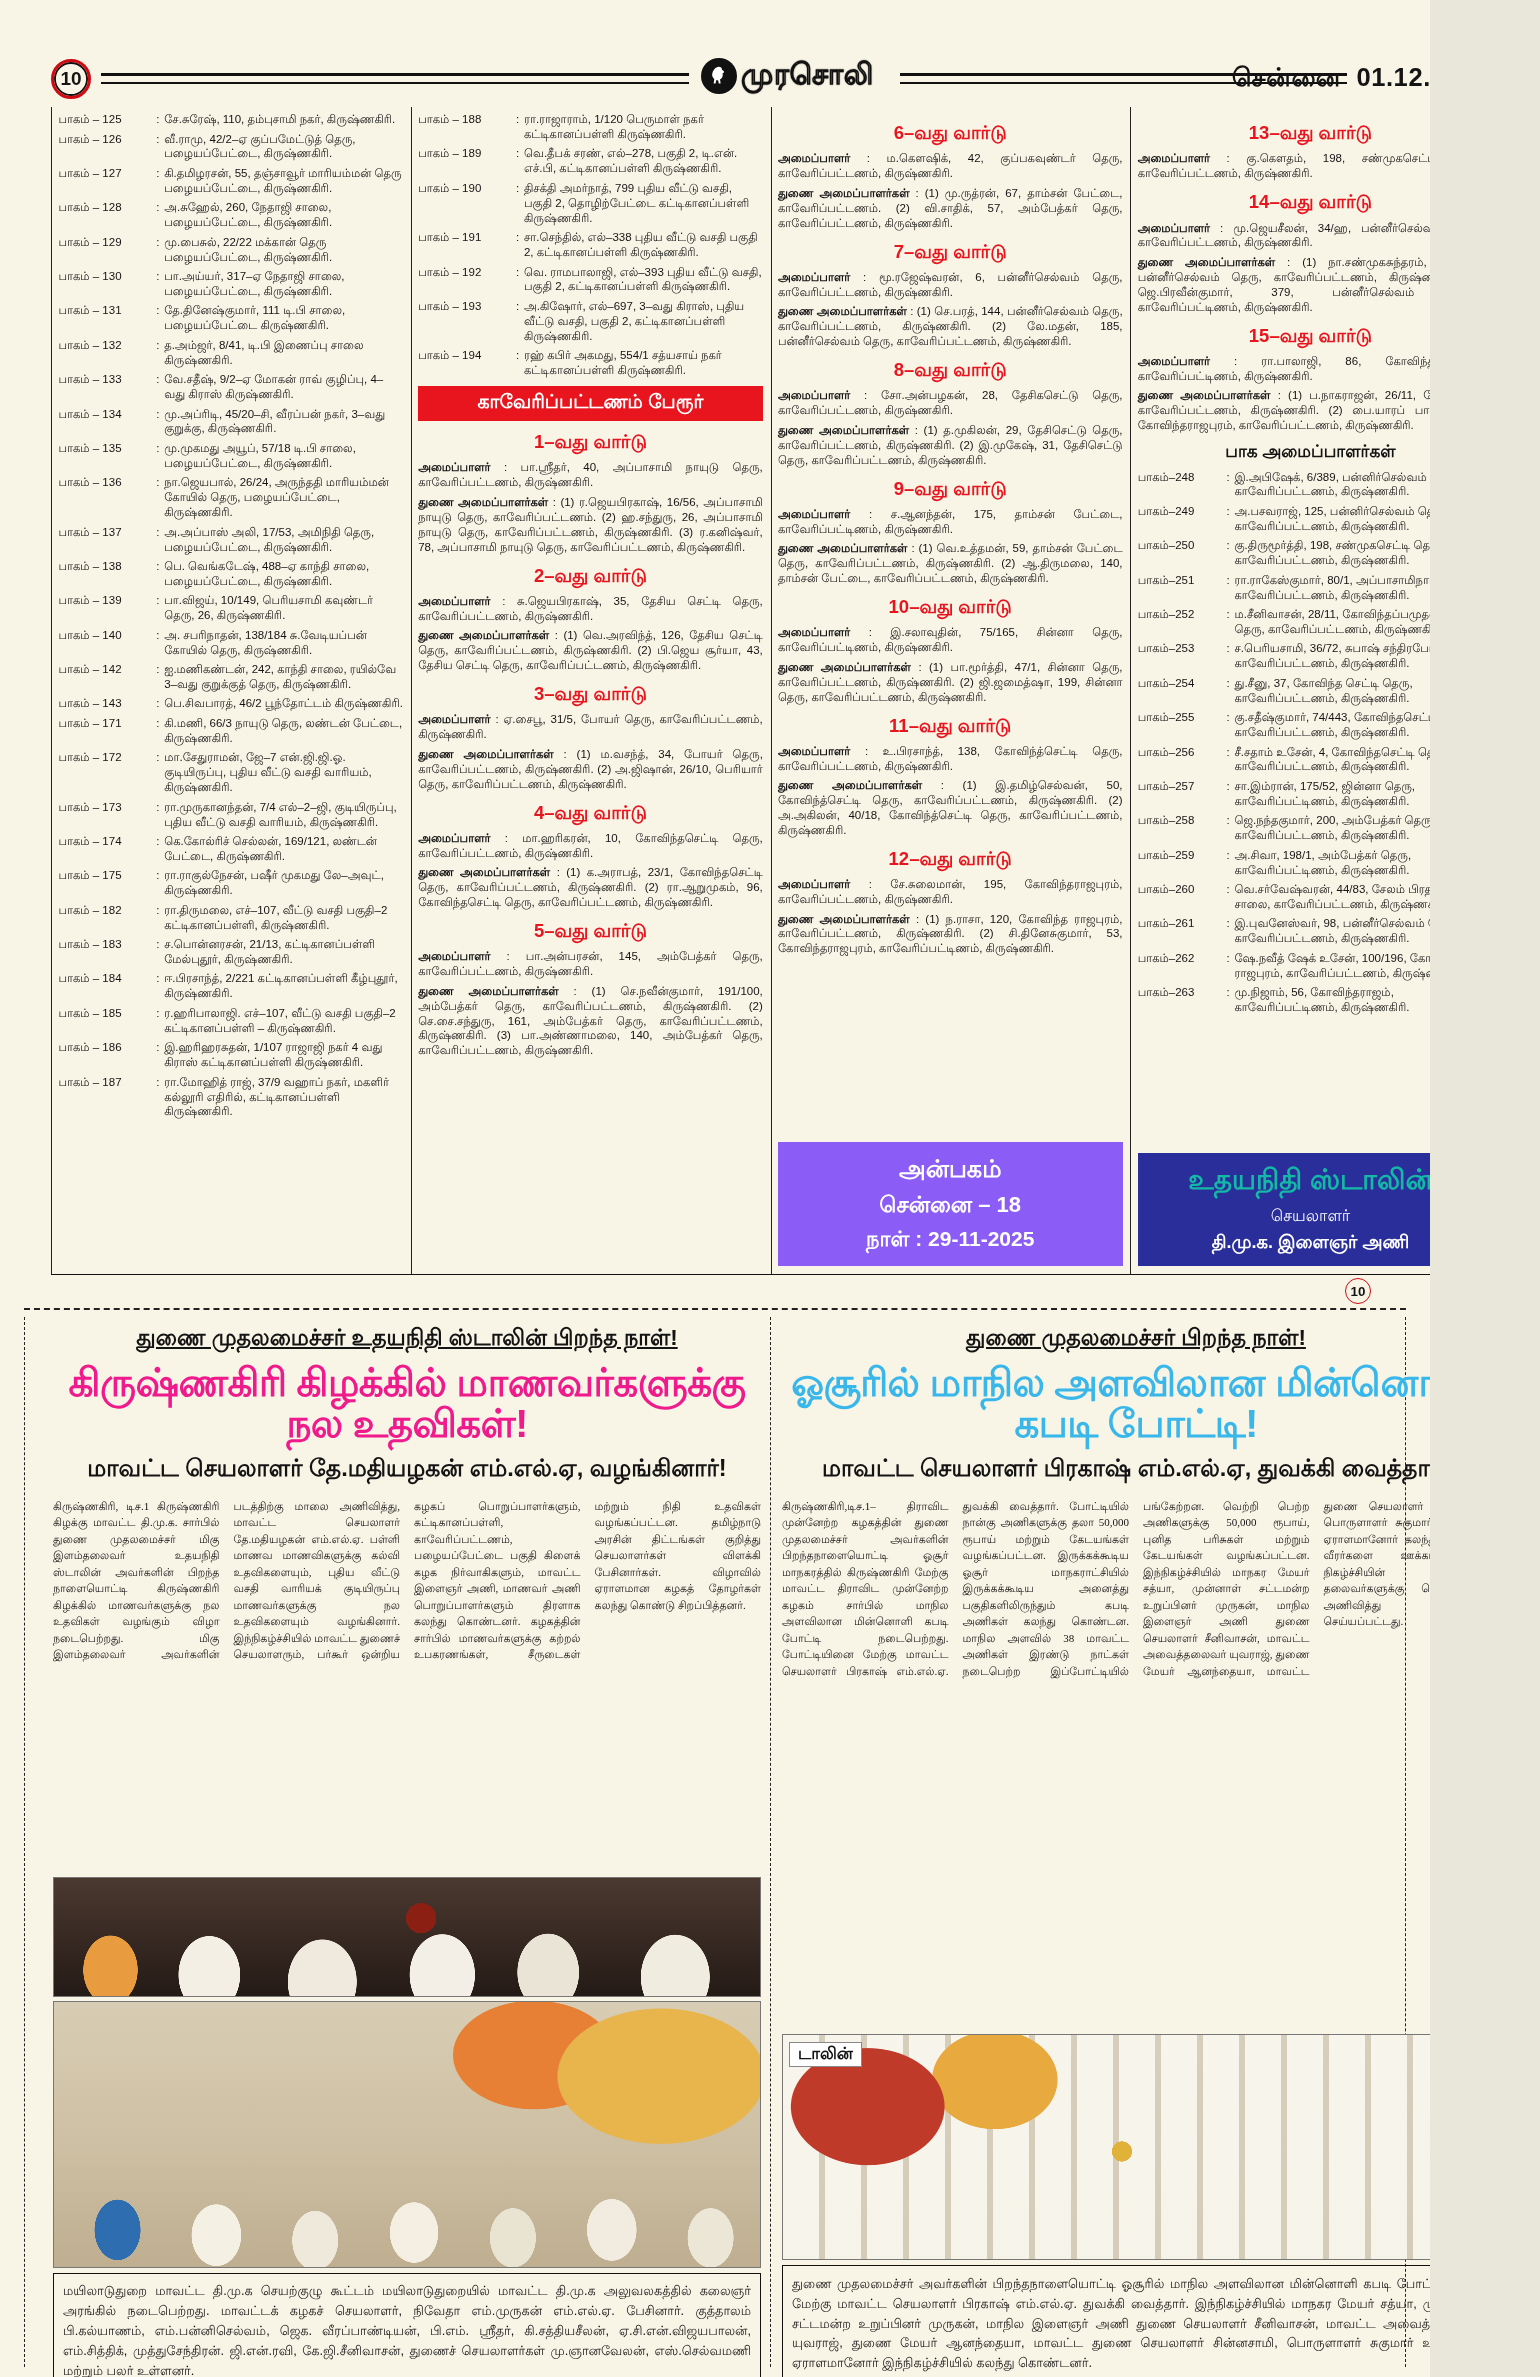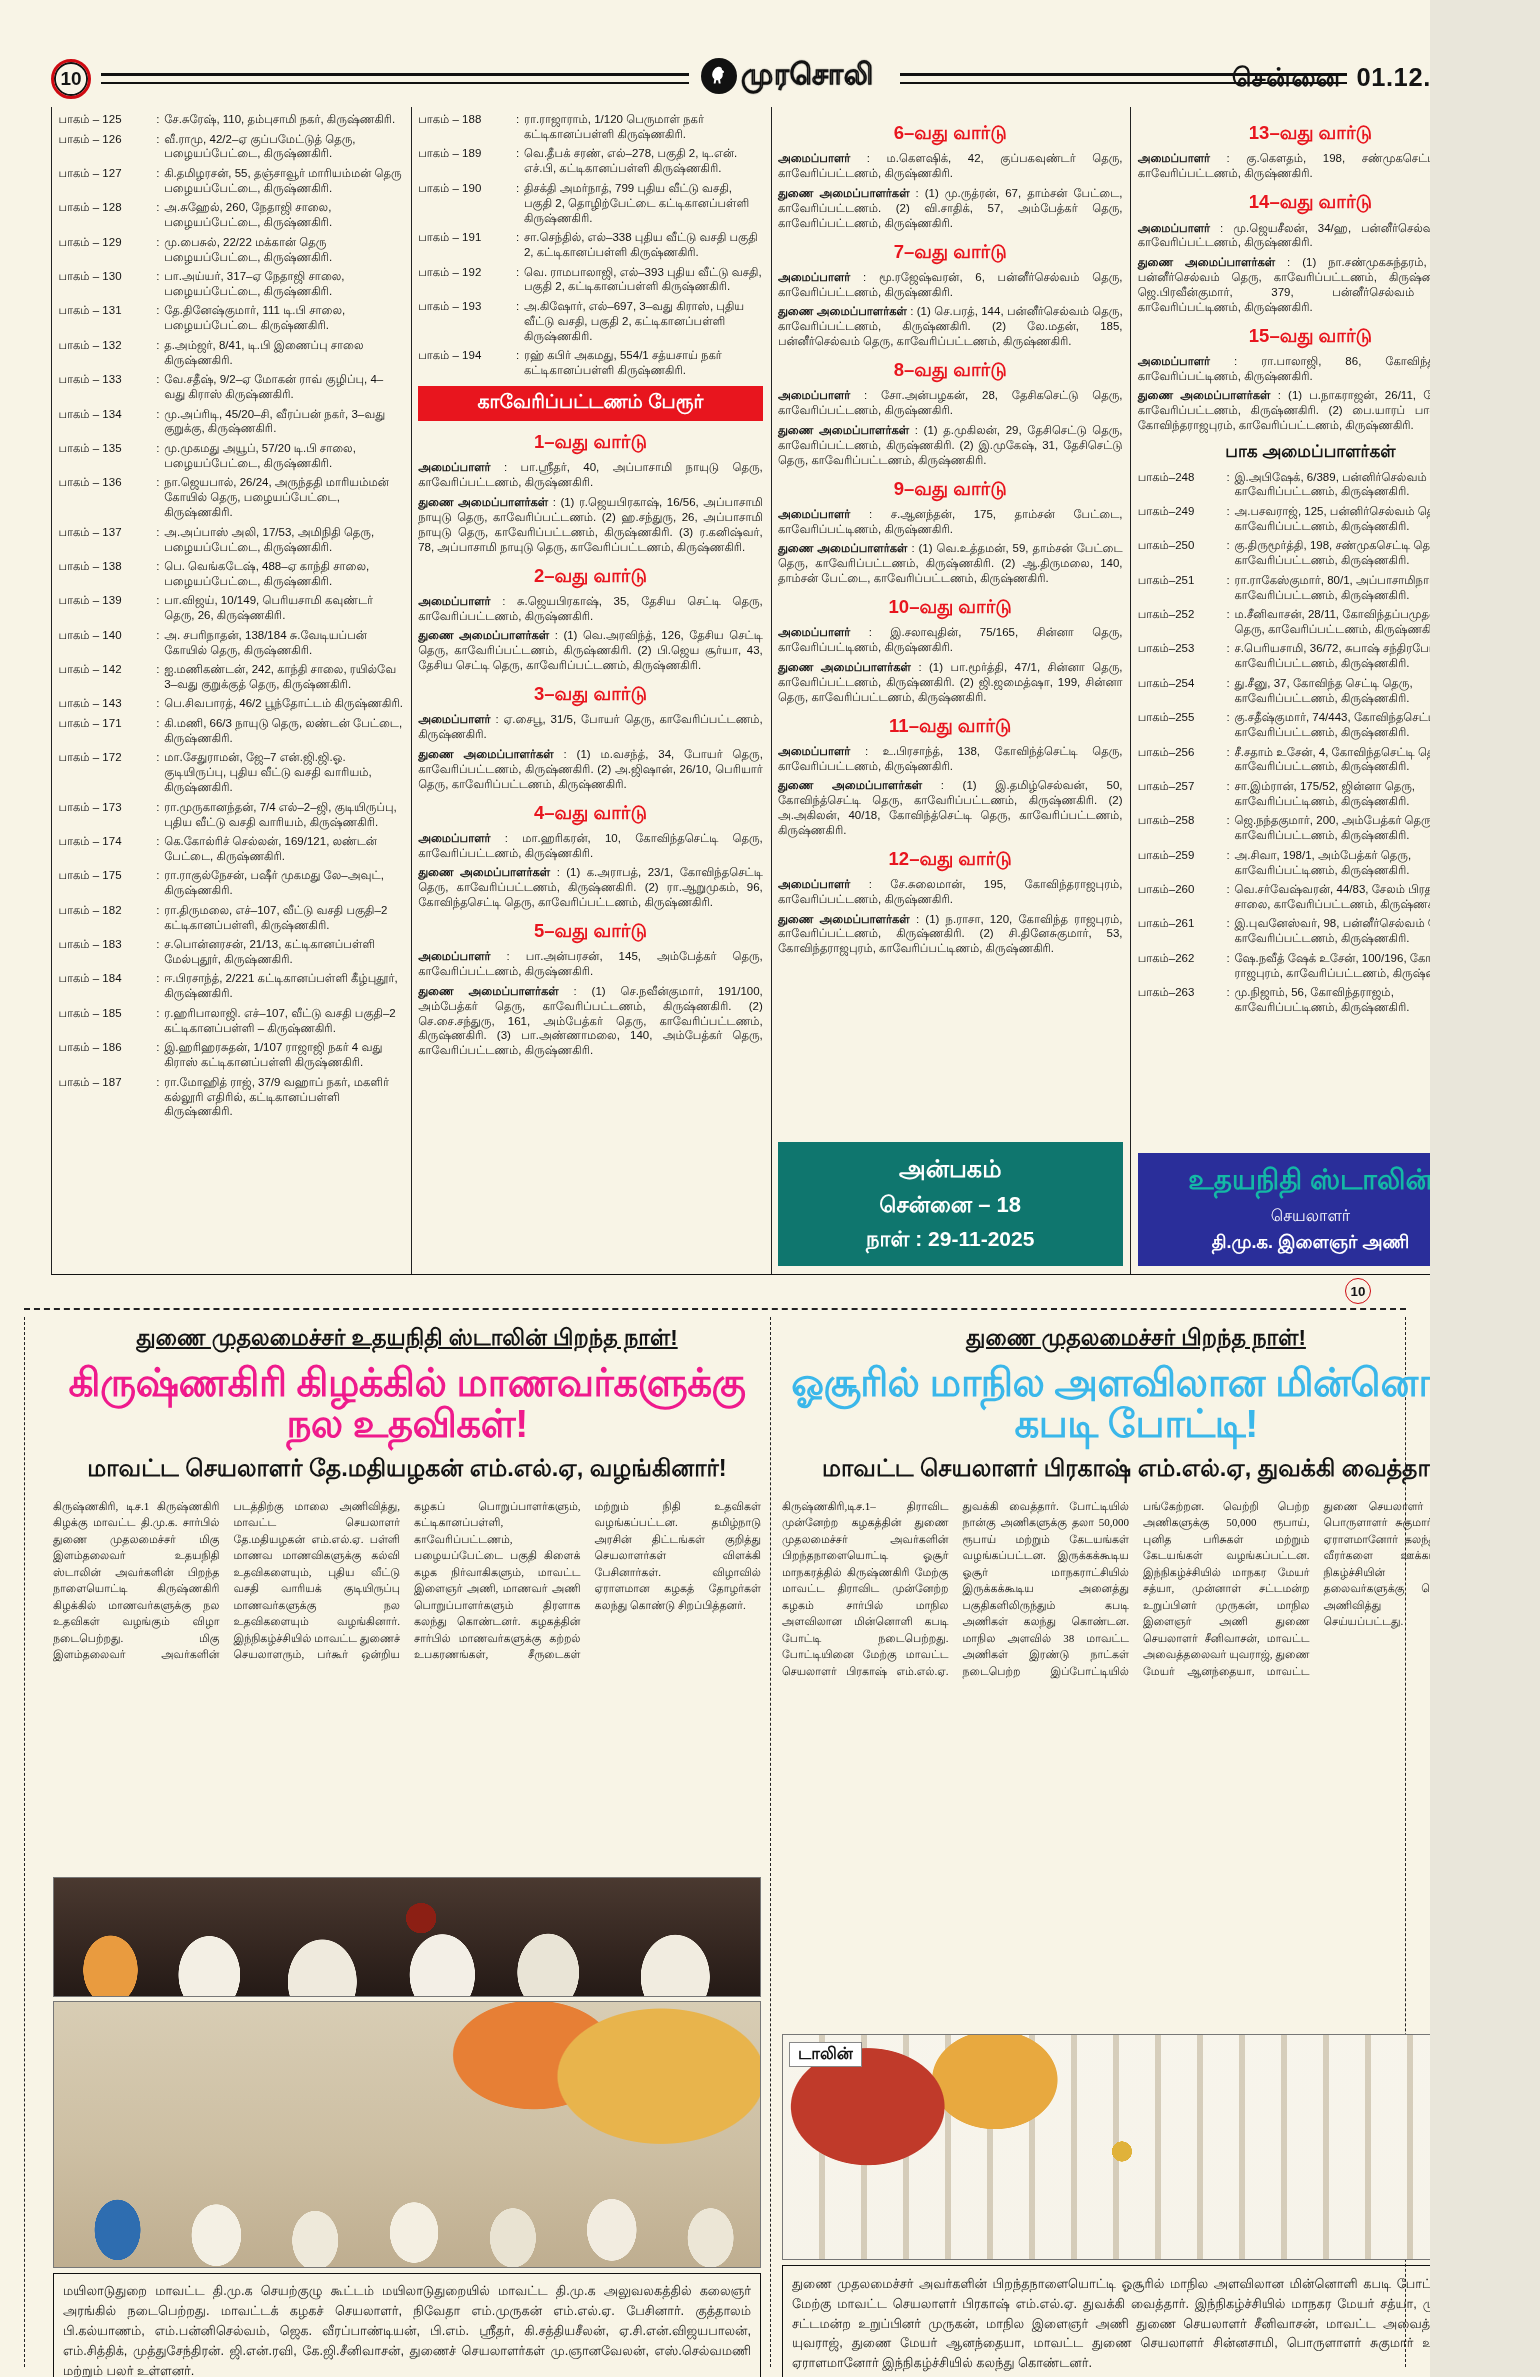--- a/index.html
+++ b/index.html
@@ -21,21 +21,21 @@
   .dcol:last-child{border-right:none;}
   .part{display:flex;margin:0 0 4.5px;font-size:11.5px;line-height:1.3;}
   .part .pno{flex:0 0 93px;white-space:nowrap;}
   .part .psep{flex:0 0 12.8px;text-align:center;}
   .part .paddr{flex:1;}
   .compact .pno{flex:0 0 84px;}
   .town-banner{background:#e8151e;color:#fff;font-weight:bold;font-size:19px;text-align:center;padding:5.7px 2.6px;margin:7.7px 0 2.6px;}
   .ward-title{color:#e8151e;font-weight:bold;font-size:18.5px;text-align:center;margin:10.2px 0 5.1px;}
   .ward-para{font-size:11.5px;line-height:1.3;margin:0 0 4.5px;text-align:justify;}
   .porg-title{font-weight:bold;font-size:17px;text-align:center;margin:9px 0 6.4px;}
-  .anbagam{position:absolute;left:6.4px;right:7.7px;bottom:7.7px;background:#0f766e;color:#fff;text-align:center;padding:12.8px 3.8px;}
+  .anbagam{position:absolute;left:6.4px;right:7.7px;bottom:7.7px;background:#8b5cf6;color:#fff;text-align:center;padding:12.8px 3.8px;}
   .anbagam .l1{font-size:24px;font-weight:bold;}
   .anbagam .l2{font-size:22px;font-weight:bold;margin-top:6.4px;}
   .anbagam .l3{font-size:21px;font-weight:bold;margin-top:6.4px;}
   .signature{position:absolute;left:6.4px;right:7.7px;bottom:7.7px;background:#2a2e9a;text-align:center;padding:11.5px 3.8px;}
   .signature .name{color:#14b8a6;font-size:28px;font-weight:bold;}
   .signature .role{color:#fff;font-size:16px;margin-top:7.7px;}
   .signature .org{color:#fff;font-size:18px;font-weight:bold;margin-top:5.1px;}
   .page-dot{position:absolute;top:1278px;right:59px;width:24px;height:24px;border:1.9px solid #cf0a12;border-radius:50%;display:flex;align-items:center;justify-content:center;font-size:13.4px;font-weight:bold;}
   
   .article-sep-h{position:absolute;top:1308px;left:24px;right:24px;border-top:2.6px dashed #222;}
@@ -162,21 +162,21 @@
 
   <p class="part">
     <span class="pno">பாகம் – 134</span>
     <span class="psep">:</span>
     <span class="paddr">மு.அப்ரிடி, 45/20–சி, வீரப்பன் நகர், 3–வது குறுக்கு, கிருஷ்ணகிரி.</span>
   </p>
 
   <p class="part">
     <span class="pno">பாகம் – 135</span>
     <span class="psep">:</span>
-    <span class="paddr">மு.முகமது அயூப், 57/20 டி.பி சாலை, பழையப்பேட்டை, கிருஷ்ணகிரி.</span>
+    <span class="paddr">மு.முகமது அயூப், 57/18 டி.பி சாலை, பழையப்பேட்டை, கிருஷ்ணகிரி.</span>
   </p>
 
   <p class="part">
     <span class="pno">பாகம் – 136</span>
     <span class="psep">:</span>
     <span class="paddr">நா.ஜெயபால், 26/24, அருந்ததி மாரியம்மன் கோயில் தெரு, பழையப்பேட்டை, கிருஷ்ணகிரி.</span>
   </p>
 
   <p class="part">
     <span class="pno">பாகம் – 137</span>

